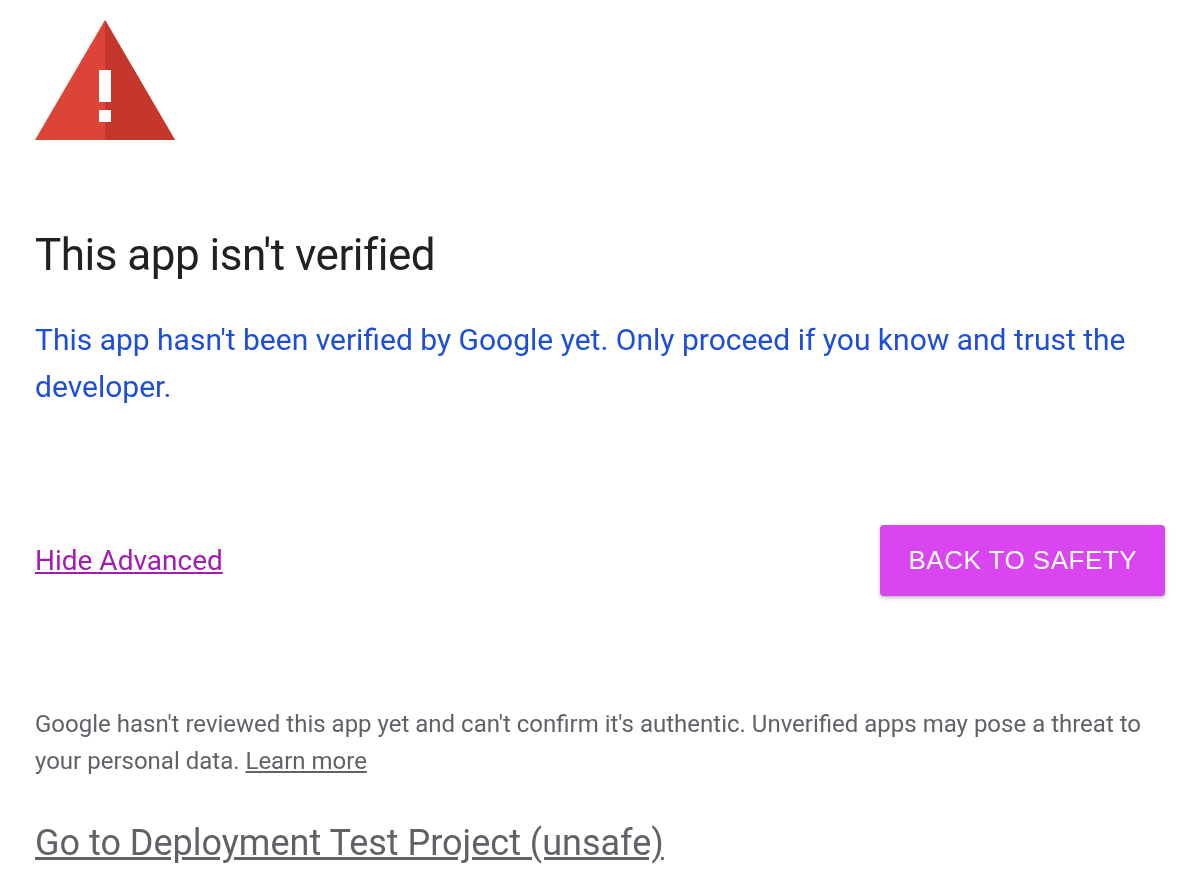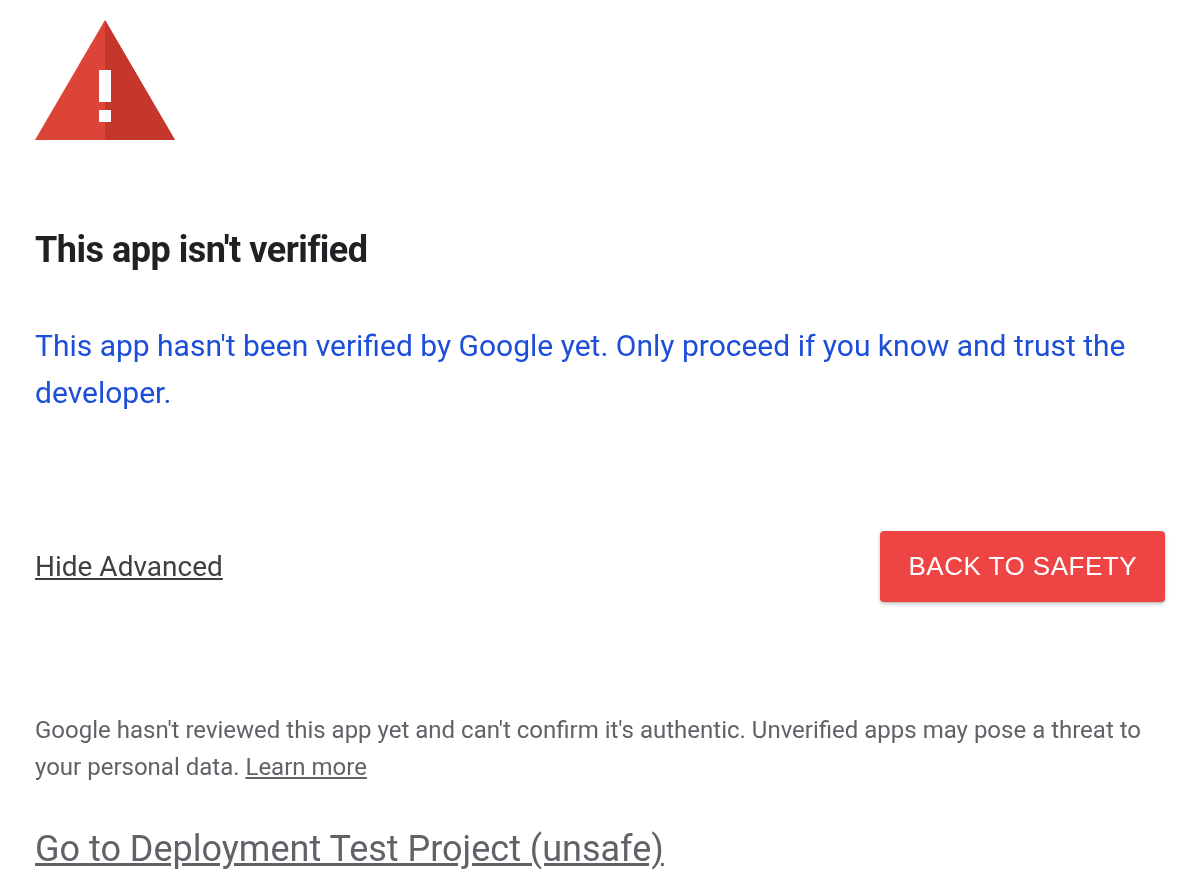--- a/index.html
+++ b/index.html
@@ -16,50 +16,50 @@
       padding: 20px 35px;
       color: #5f6368;
     }
     
     .warning-icon-wrapper {
       margin-bottom: 85px;
       margin-top: 0;
     }
     
     .heading {
-      font-size: 36px;
-      font-weight: 700;
+      font-size: 44px;
+      font-weight: 400;
       color: #202124;
-      margin-bottom: 52px;
+      margin-bottom: 36px;
       letter-spacing: -0.5px;
     }
     
     .description {
       font-size: 30px;
       line-height: 1.55;
       color: #1d4ed8;
       margin-bottom: 115px;
     }
     
     .action-row {
       display: flex;
       justify-content: space-between;
       align-items: center;
       margin-bottom: 110px;
     }
     
     .link-underline {
       font-size: 28px;
-      color: #404040;
+      color: #a21caf;
       text-decoration: underline;
       cursor: pointer;
     }
     
     .safety-button {
-      background: #ef4444;
+      background: #d946ef;
       color: #ffffff;
       font-size: 26px;
       font-weight: 500;
       padding: 20px 28px;
       border: none;
       border-radius: 4px;
       cursor: pointer;
       letter-spacing: 0.5px;
       box-shadow: 0 2px 4px rgba(0,0,0,0.2), 0 1px 2px rgba(0,0,0,0.1);
     }

